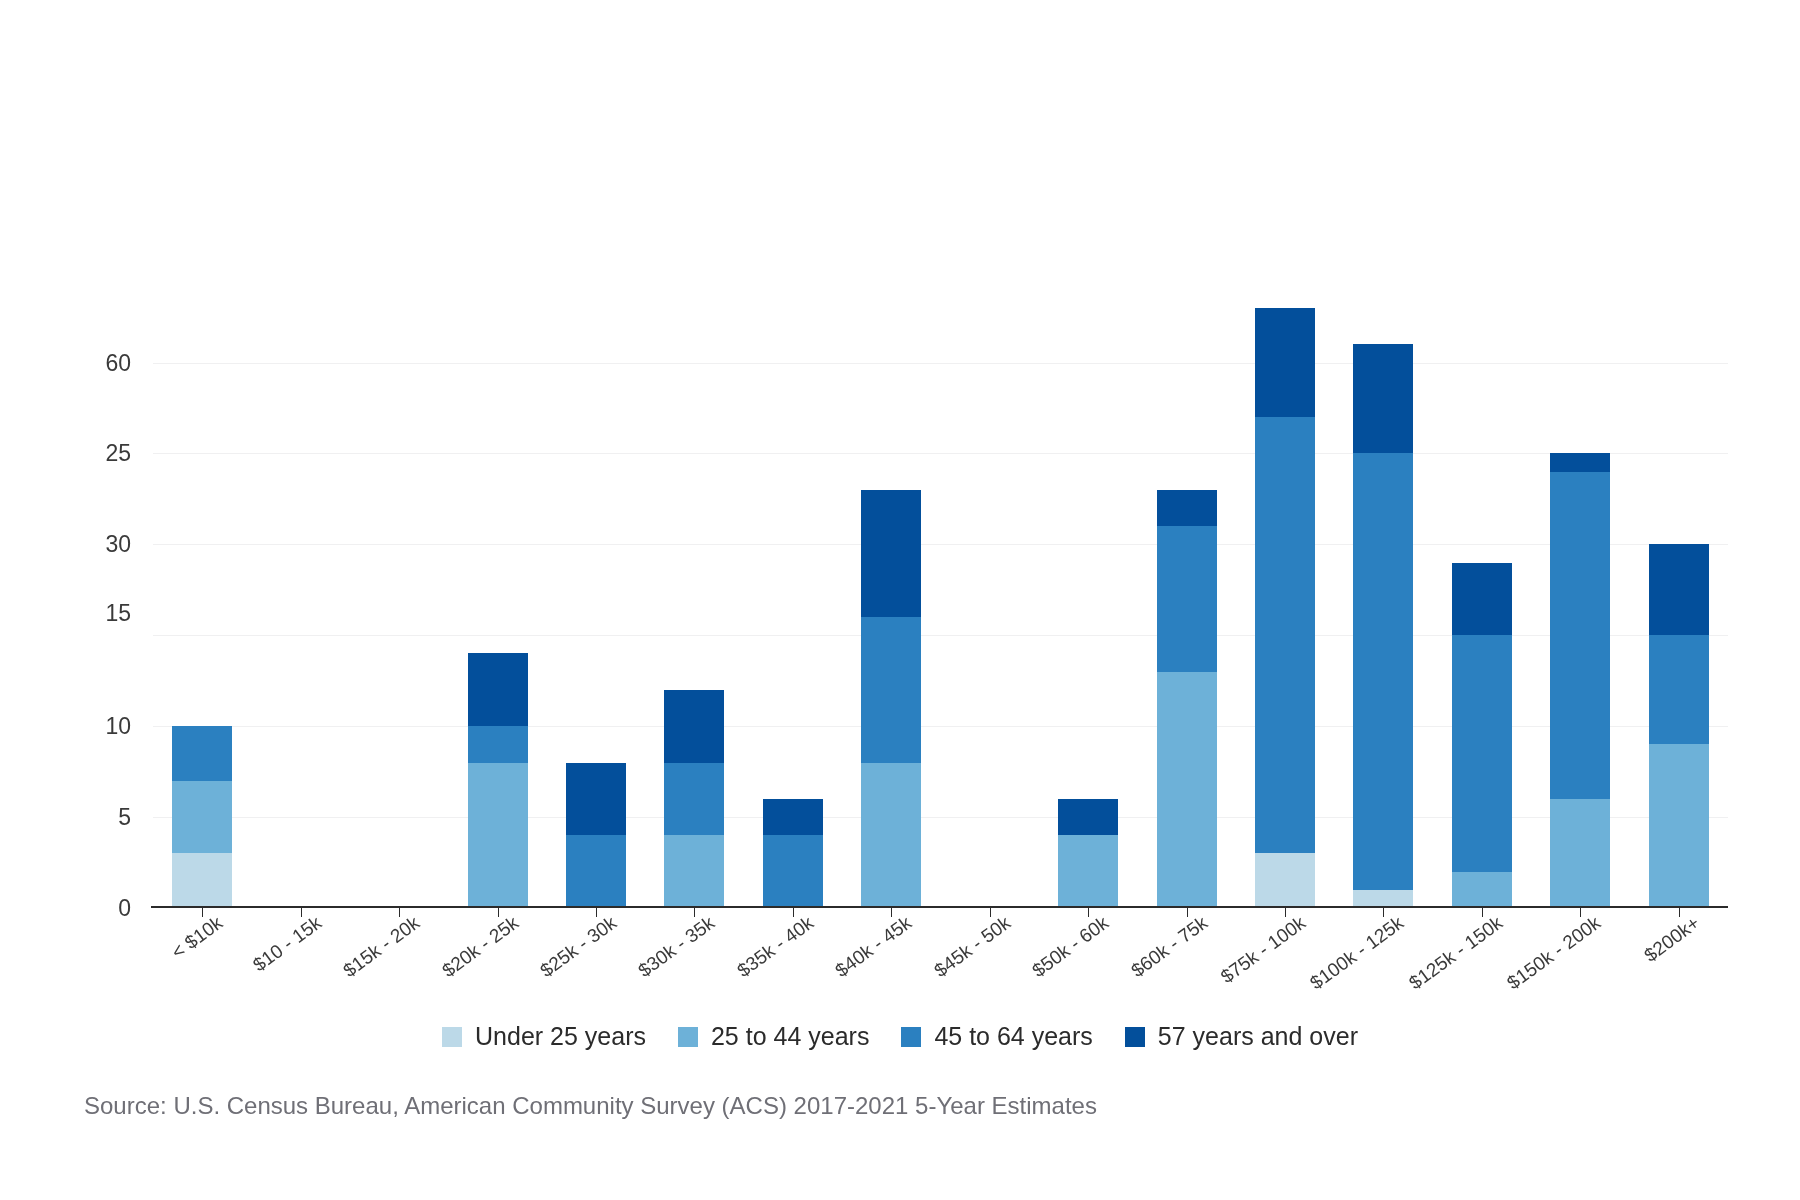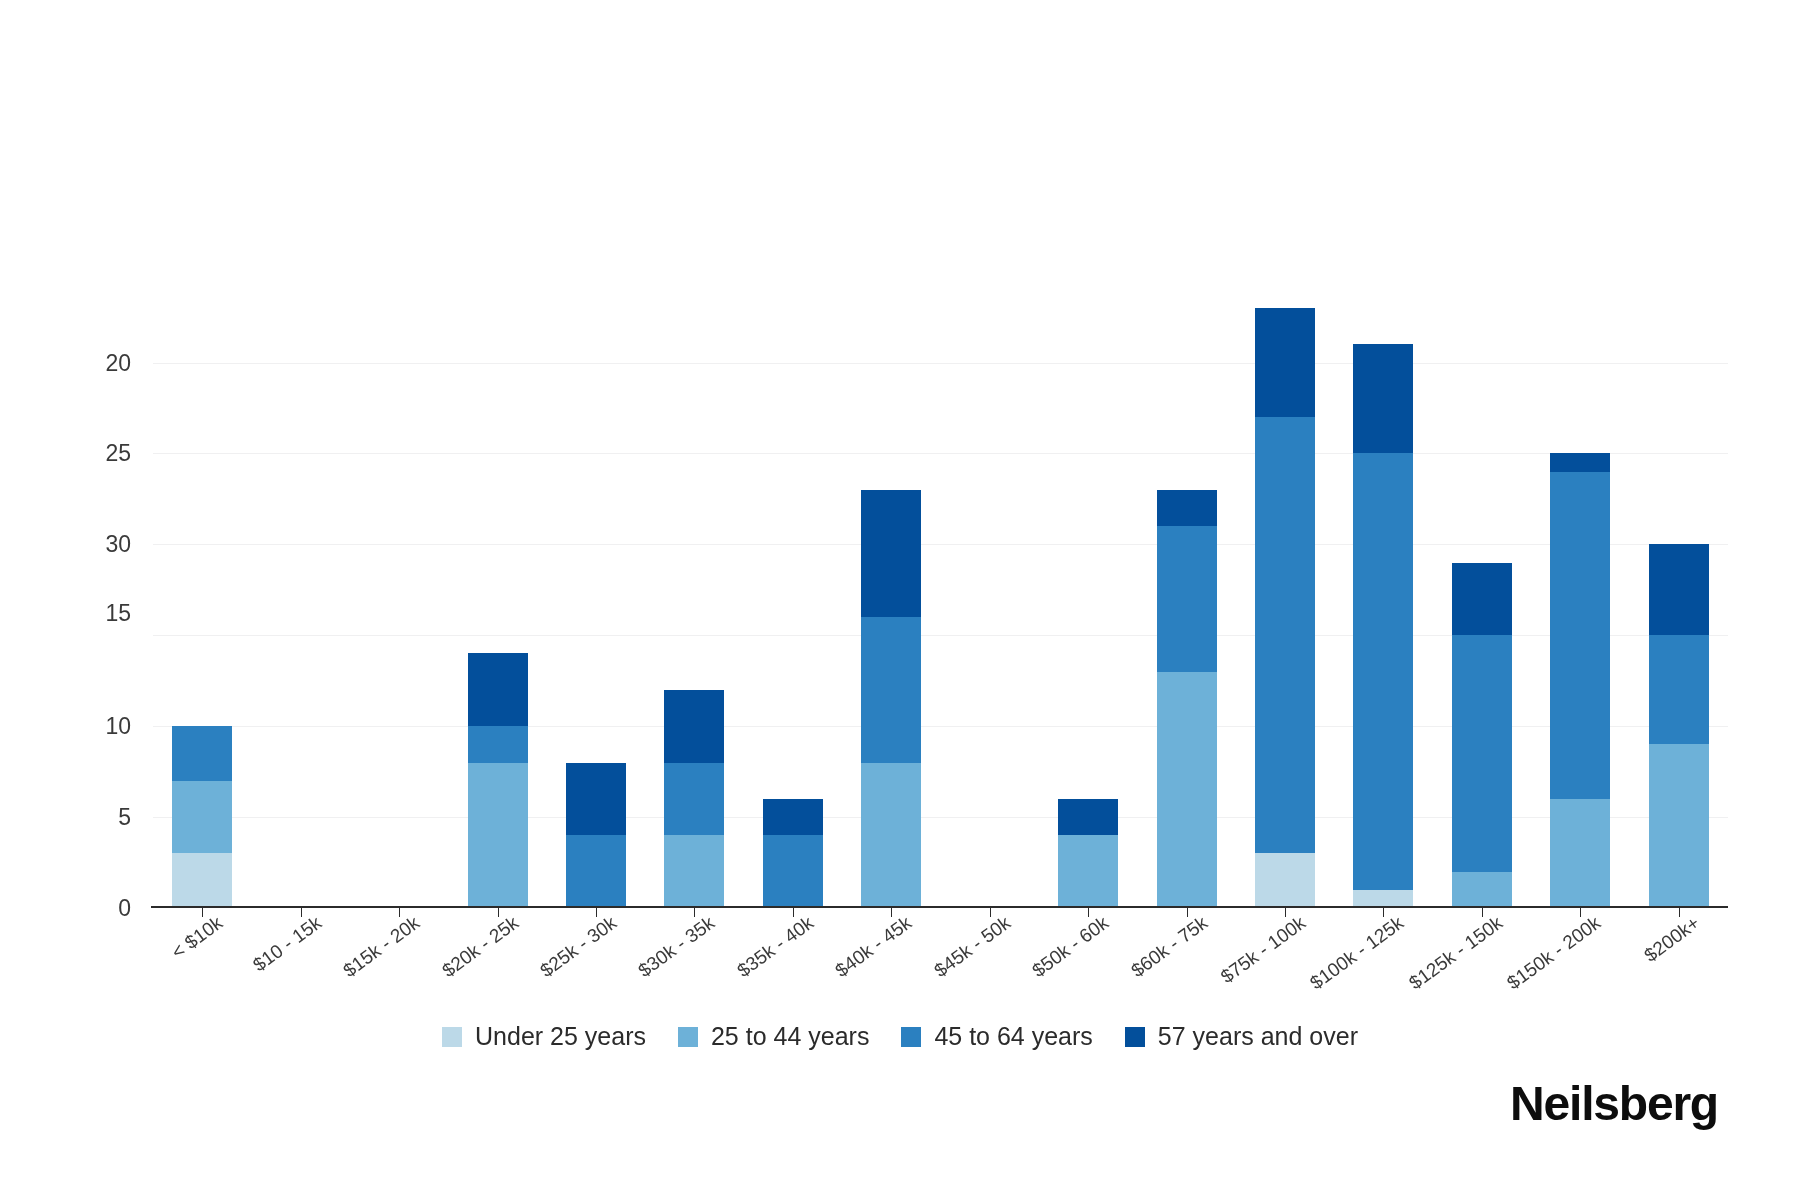--- a/index.html
+++ b/index.html
@@ -97,21 +97,21 @@
         <div class="ytick" style="top: 549.091px;">5</div>
         <div class="gridline" style="top: 458.182px;"></div>
         <div class="ytick" style="top: 458.182px;">10</div>
         <div class="gridline" style="top: 367.273px;"></div>
         <div class="ytick" style="top: 345px;">15</div>
         <div class="gridline" style="top: 276.364px;"></div>
         <div class="ytick" style="top: 276.364px;">30</div>
         <div class="gridline" style="top: 185.455px;"></div>
         <div class="ytick" style="top: 185.455px;">25</div>
         <div class="gridline" style="top: 94.5455px;"></div>
-        <div class="ytick" style="top: 94.5455px;">20</div>
+        <div class="ytick" style="top: 94.5455px;">60</div>
       </div>
     <div class="bars" id="barlayer">
         <div class="bar" style="left: 19.2188px; width: 60px; height: 181.818px;">
           <div class="seg" style="height: 54.5455px; background: rgb(188, 217, 232);"></div>
           <div class="seg" style="height: 72.7273px; background: rgb(109, 177, 216);"></div>
           <div class="seg" style="height: 54.5455px; background: rgb(43, 128, 192);"></div>
         </div>
         <div class="bar" style="left: 117.656px; width: 60px; height: 0px;"></div>
         <div class="bar" style="left: 216.094px; width: 60px; height: 0px;"></div>
         <div class="bar" style="left: 314.531px; width: 60px; height: 254.545px;">
@@ -225,15 +225,15 @@
       <div class="legend-item">
         <span class="swatch" style="background: rgb(43, 128, 192);"></span>
         <span class="legend-label">45 to 64 years</span>
       </div>
       <div class="legend-item">
         <span class="swatch" style="background: rgb(3, 79, 155);"></span>
         <span class="legend-label">57 years and over</span>
       </div>
     </div>
 
-  <div class="brand">Neilsberg</div>
+  <div class="source">Source: U.S. Census Bureau, American Community Survey (ACS) 2017-2021 5-Year Estimates</div>
 
 </div>
 
 </body></html>

